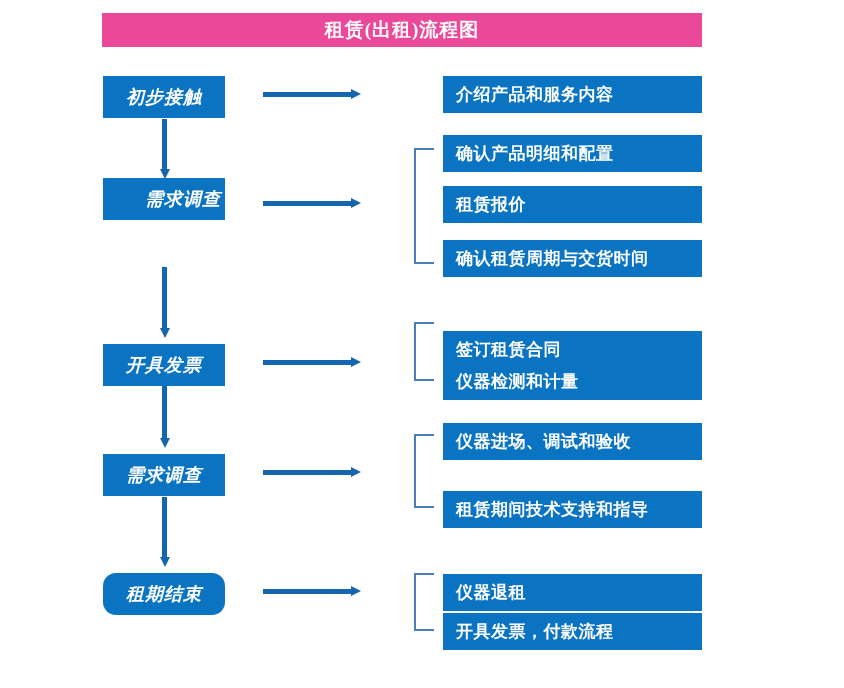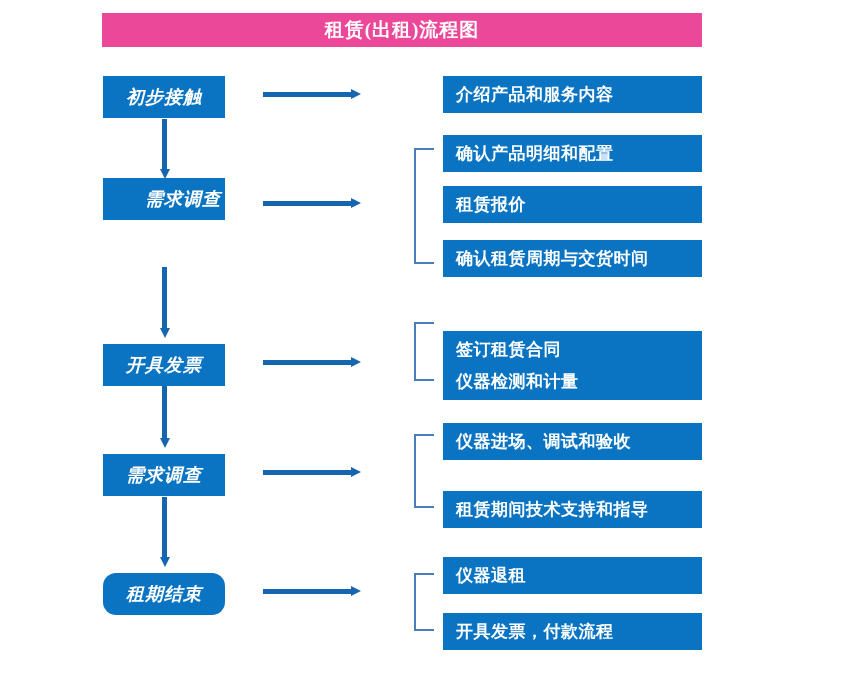--- a/index.html
+++ b/index.html
@@ -200,17 +200,17 @@
   <div class="node node-right" style="top:240px;">确认租赁周期与交货时间</div>
 
   <div class="node node-right" style="top:313px;margin-top:18px;">签订租赁合同</div>
 
   <div class="node node-right" style="top:363px;">仪器检测和计量</div>
 
   <div class="node node-right" style="top:423px;">仪器进场、调试和验收</div>
 
   <div class="node node-right" style="top:491px;">租赁期间技术支持和指导</div>
 
-  <div class="node node-right" style="top:557px;font-family:Liberation Mono, monospace;">仪器退租</div>
+  <div class="node node-right" style="top:574px;font-family:Liberation Mono, monospace;">仪器退租</div>
 
   <div class="node node-right" style="top:613px;">开具发票，付款流程</div>
 
 </div>
 
 </body></html>

